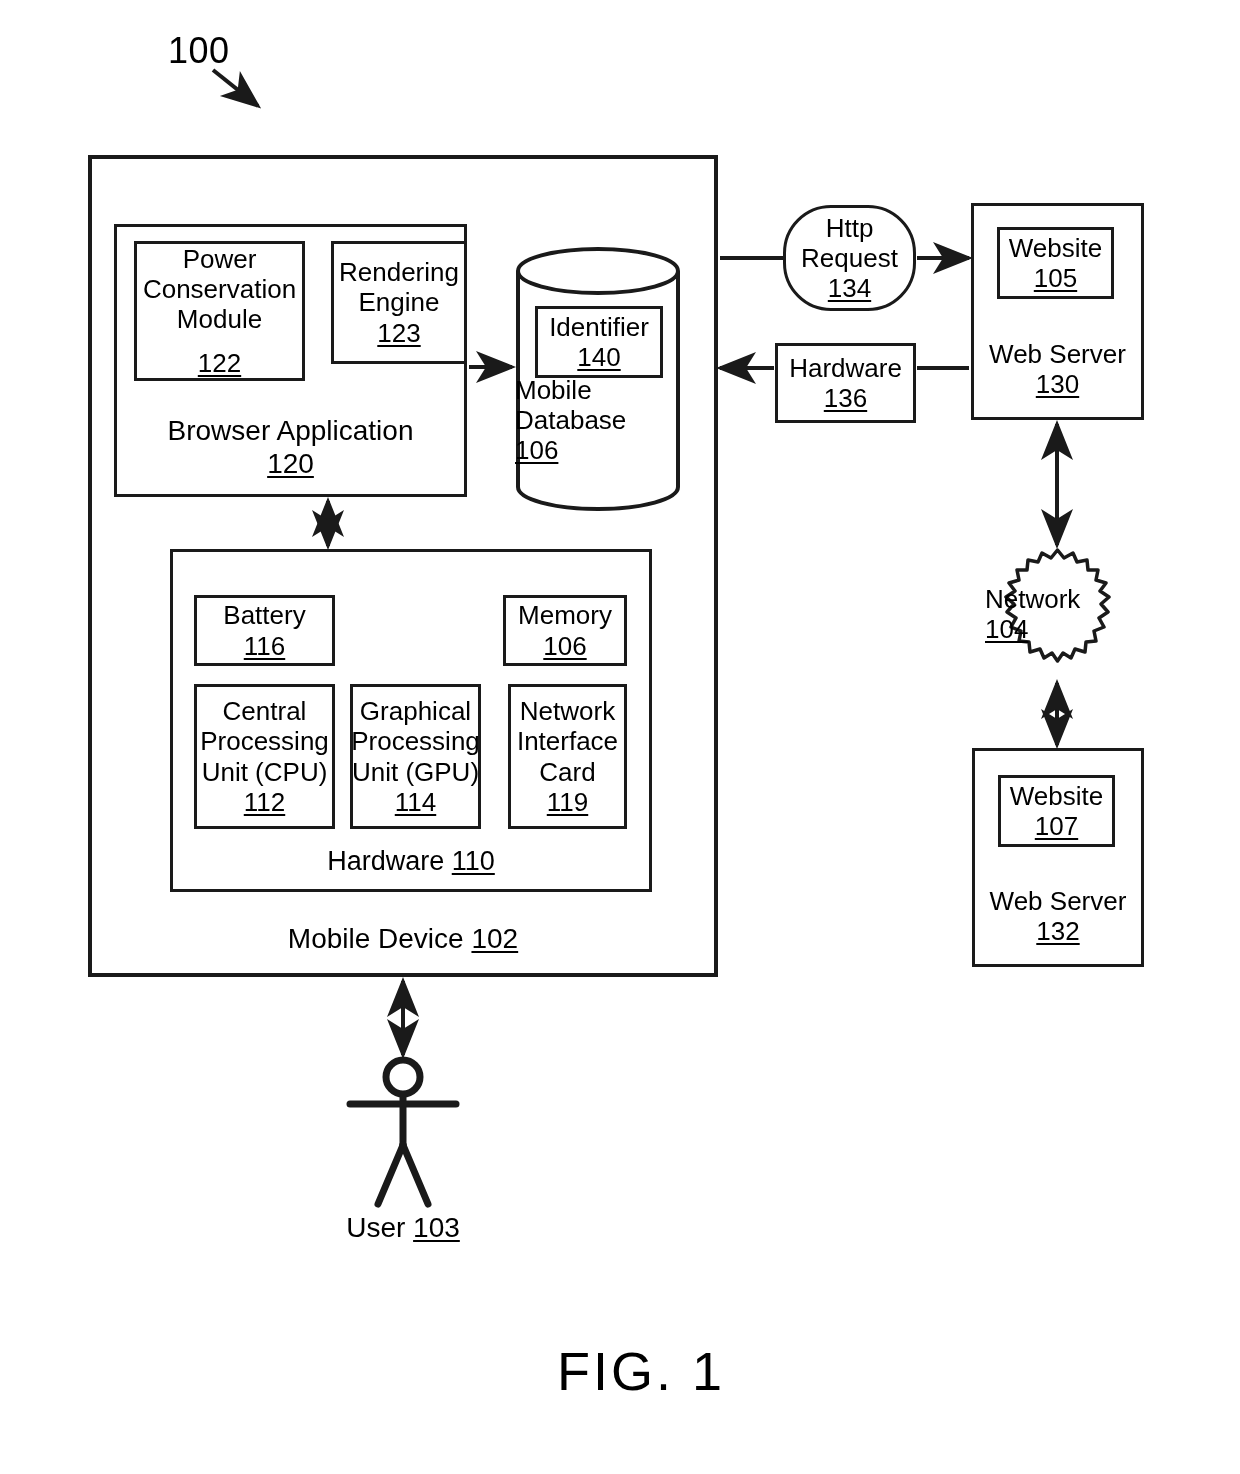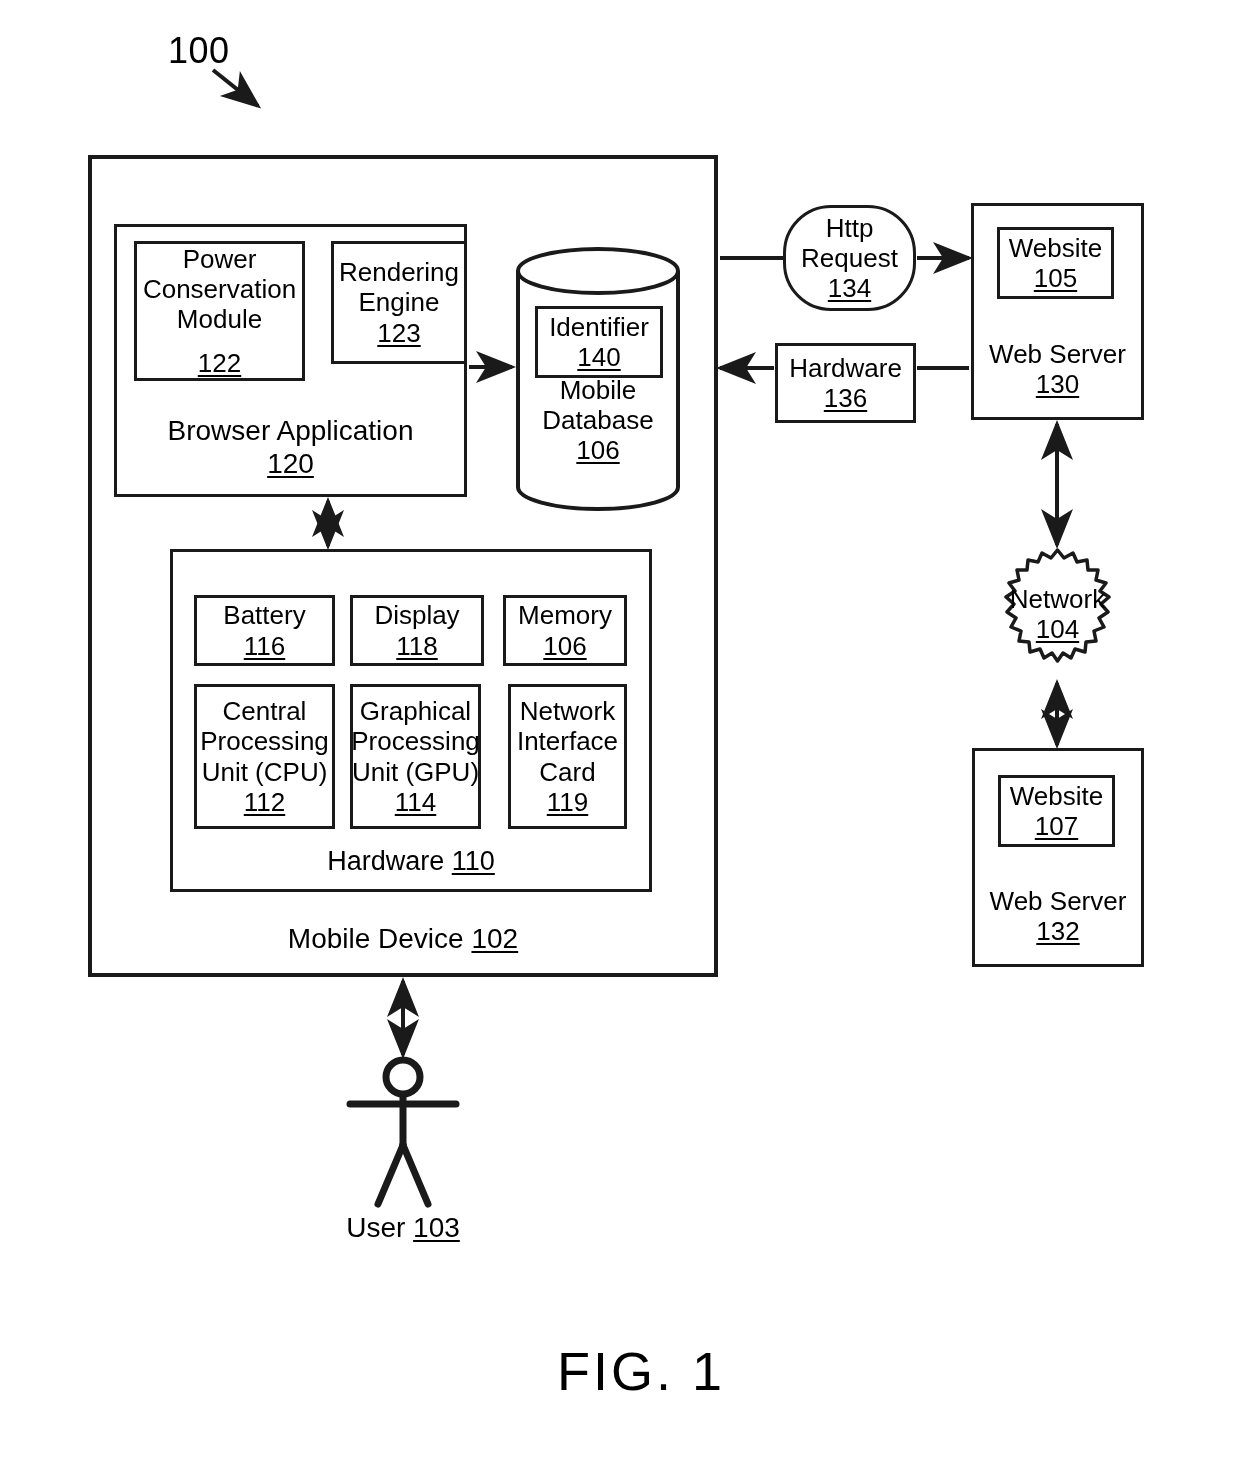--- a/index.html
+++ b/index.html
@@ -62,21 +62,21 @@
     height: 1474px;
     pointer-events: none;
   }
   .cyl-wrap {
     position: absolute;
   }
   .cyl-text {
     position: absolute;
     left: 0;
     width: 100%;
-    text-align: center;
+    text-align: left;
     line-height: 1.16;
   }
 </style>
 </head>
 <body>
 
 <div id="page">
 
   <div class="fig-ref" style="left:168px; top:30px;">100</div>
 
@@ -125,24 +125,20 @@
 
   <div class="box" style="left:170px; top:549px; width:482px; height:343px; justify-content:flex-end; padding-bottom:12px;">
     <div style="font-size:27px;">
       <span class="lbl" style="display:inline;">Hardware </span><span class="num" style="display:inline;">110</span>
     </div>
   </div>
 
   <div class="box" style="left:194px; top:595px; width:141px; height:71px; font-size:26px;">
     <span class="lbl">Battery</span>
     <span class="num">116</span>
-  </div>
-  <div class="box" style="left:350px; top:595px; width:134px; height:71px; font-size:26px;">
-    <span class="lbl">Display</span>
-    <span class="num">118</span>
   </div>
   <div class="box" style="left:503px; top:595px; width:124px; height:71px; font-size:26px;">
     <span class="lbl">Memory</span>
     <span class="num">106</span>
   </div>
 
   <div class="box" style="left:194px; top:684px; width:141px; height:145px; font-size:26px;">
     <span class="lbl">Central
 Processing
 Unit (CPU)</span>

